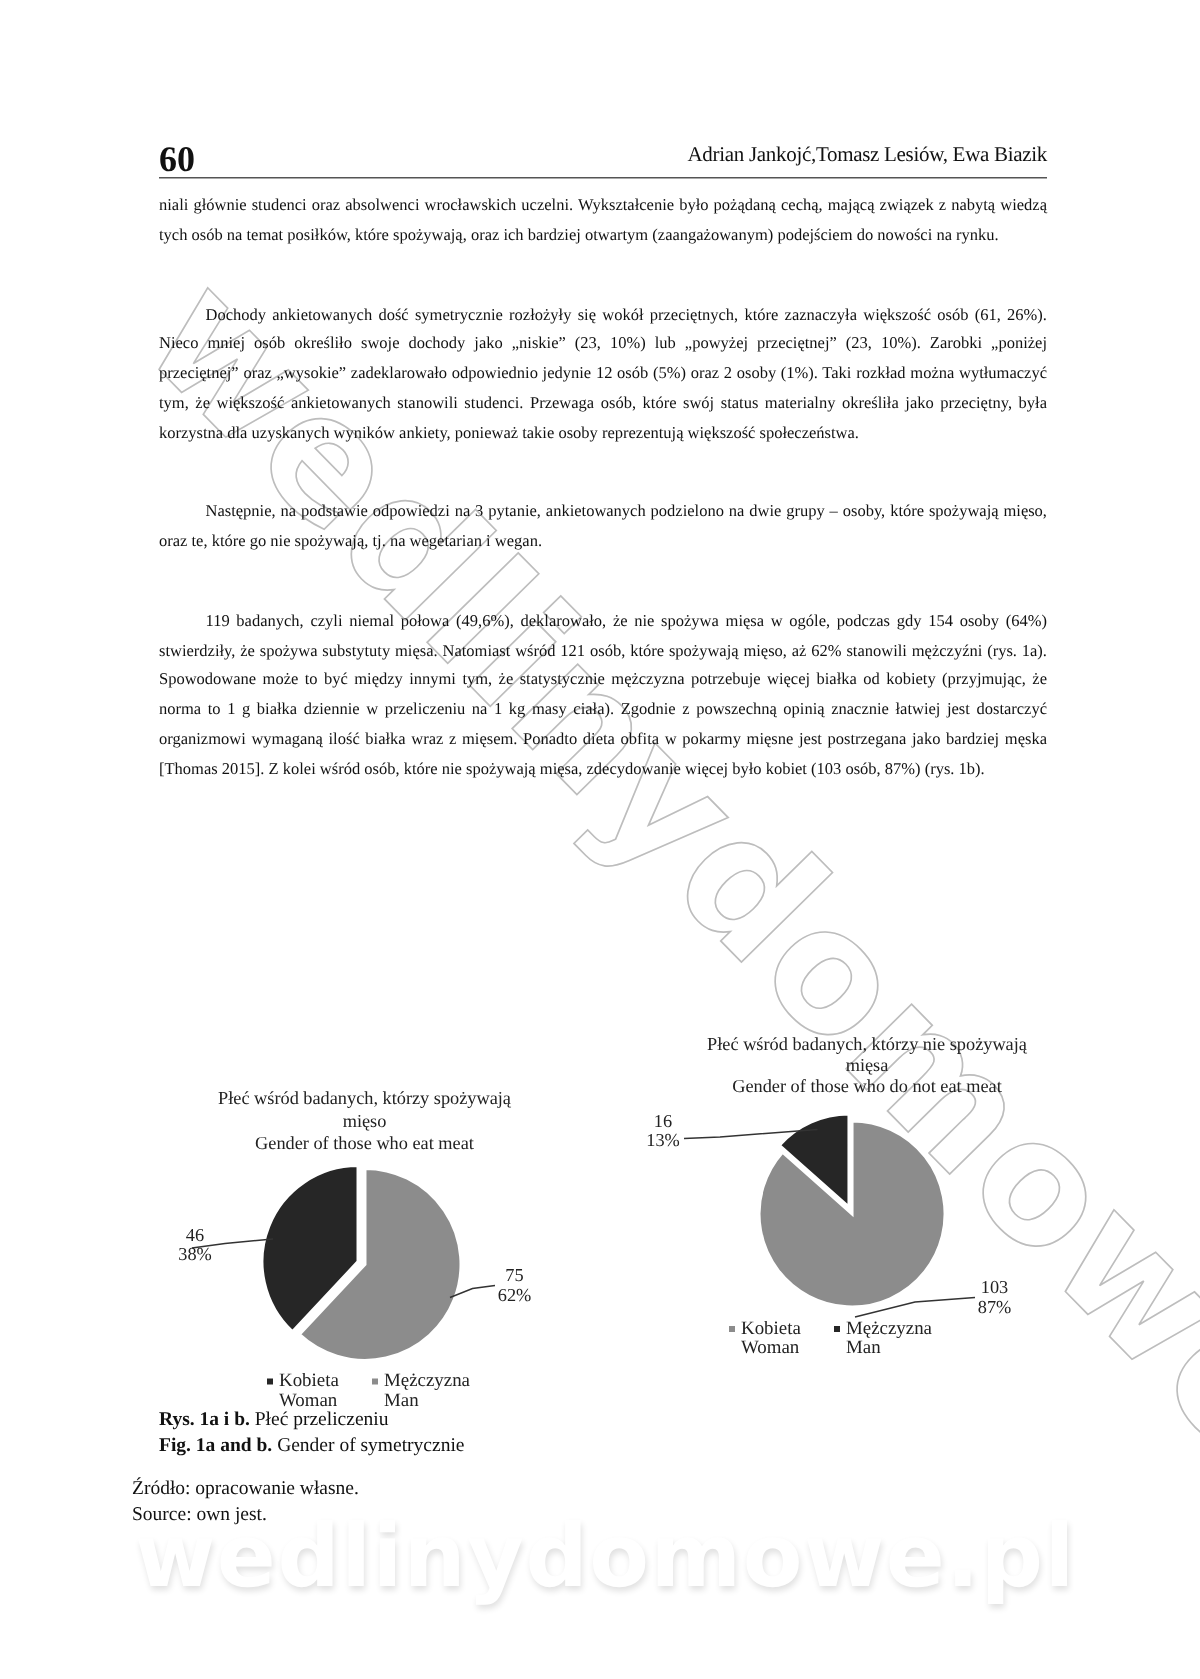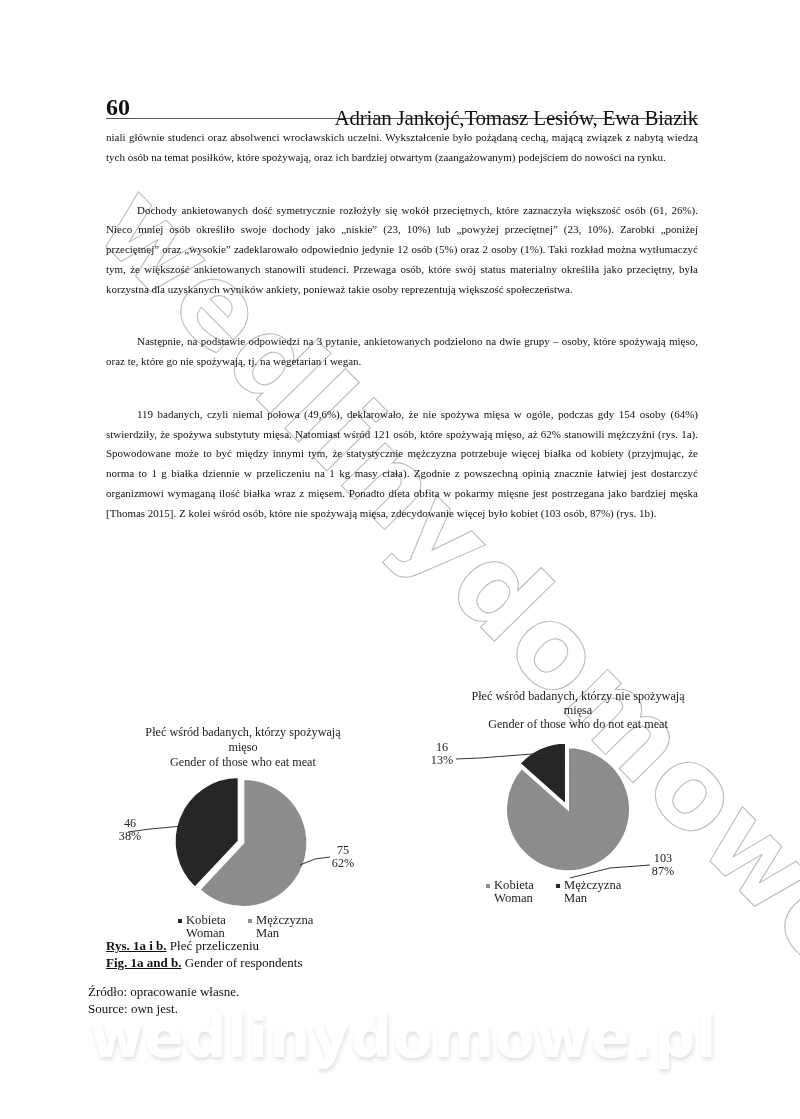--- a/index.html
+++ b/index.html
@@ -2,35 +2,35 @@
 <html><head>
 <meta charset="utf-8">
 <style>
   html, body { margin: 0; padding: 0; background: #ffffff; }
   body { width: 800px; height: 1119px; position: relative; overflow: hidden;
          font-family: "Liberation Serif", "DejaVu Serif", serif; color: #111; }
 
   .header { position: absolute; left: 106px; top: 92px; width: 592px; height: 26px;
             border-bottom: 1.5px solid #555; }
   .page-num { position: absolute; left: 0; top: 2px; font-weight: bold; font-size: 24px; }
-  .running-head { position: absolute; right: 0; top: 14px; font-size: 21px; letter-spacing: -0.2px; }
+  .running-head { position: absolute; right: 0; top: 4px; font-size: 14px; letter-spacing: -0.2px; }
 
   .body-text { position: absolute; left: 106px; top: 128px; width: 592px;
                font-size: 11px; line-height: 19.75px; text-align: justify; }
   .body-text p { margin: 0; text-indent: 0; }
   .body-text p.indent { text-indent: 31px; margin-top: 33px; }
 
   .chart { position: absolute; }
   .chart svg { display: block; overflow: visible; }
   .chart-title { font-family: "Liberation Serif", serif; font-size: 12.2px; fill: #222; }
   .chart-label { font-family: "Liberation Serif", serif; font-size: 12.2px; fill: #222; }
   .legend-text { font-family: "Liberation Serif", serif; font-size: 12.6px; fill: #222; }
 
   .caption { position: absolute; left: 106px; top: 937px; font-size: 13px; line-height: 17px; }
-  .caption b { font-weight: bold; text-decoration: underline; }
+  .caption b { font-weight: bold; }
   .source { position: absolute; left: 88px; top: 983px; font-size: 13px; line-height: 17px; }
 
   .wm-diag { position: absolute; left: 0; top: 0; width: 800px; height: 1119px; pointer-events: none; }
   .wm-bottom { position: absolute; left: 90px; top: 1003px; font-family: "DejaVu Sans", sans-serif;
                font-weight: bold; font-size: 58px; letter-spacing: 1px; color: #ffffff;
                text-shadow: 1px 3px 4px rgba(0,0,0,0.12); pointer-events: none; }
 </style>
 </head>
 <body>
 
@@ -101,21 +101,21 @@
     <text class="legend-text" x="84" y="204">Kobieta</text>
     <text class="legend-text" x="84" y="217">Woman</text>
     <rect class="sw-m" x="146" y="199" width="4" height="4" fill="#262626"></rect>
     <text class="legend-text" x="154" y="204">Mężczyzna</text>
     <text class="legend-text" x="154" y="217">Man</text>
   </svg>
 </div>
 
 <div class="caption">
   <div><b>Rys. 1a i b.</b><span> Płeć przeliczeniu</span></div>
-  <div><b>Fig. 1a and b.</b><span> Gender of respondents</span></div>
+  <div><b>Fig. 1a and b.</b><span> Gender of symetrycznie</span></div>
 </div>
 
 <div class="source">
   <div>Źródło: opracowanie własne.</div>
   <div>Source: own jest.</div>
 </div>
 
 <div class="wm-bottom">wedlinydomowe.pl</div>
 
 </body></html>

